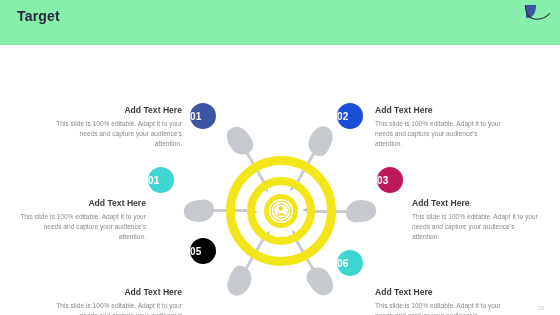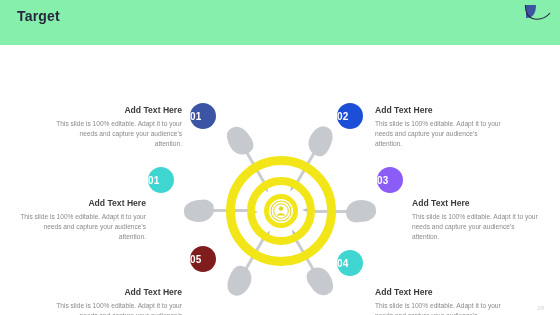--- a/index.html
+++ b/index.html
@@ -197,27 +197,27 @@
         </svg>
       </div>
     </div>
 
     <div class="badge" style="left:190px;top:72px;background:#3b55a4">
       <span>01</span>
     </div>
     <div class="badge" style="left:337px;top:72px;background:#1d4ed8">
       <span>02</span>
     </div>
-    <div class="badge" style="left:377px;top:136px;background:#8b5cf6">
+    <div class="badge" style="left:377px;top:136px;background:#be185d">
       <span>03</span>
     </div>
     <div class="badge" style="left:337px;top:219px;background:#3fd6d1">
-      <span>04</span>
-    </div>
-    <div class="badge" style="left:190px;top:215px;background:#7f1d1d">
+      <span>06</span>
+    </div>
+    <div class="badge" style="left:190px;top:207px;background:#000000">
       <span>05</span>
     </div>
     <div class="badge" style="left:148px;top:136px;background:#3fd6d1">
       <span>01</span>
     </div>
 
     <div class="tblock align-right" style="left:54px;top:30px;">
       <div class="thead">Add Text Here</div>
       <div class="tbody">This slide is 100% editable. Adapt it to your needs and capture your audience's attention.</div>
     </div>

